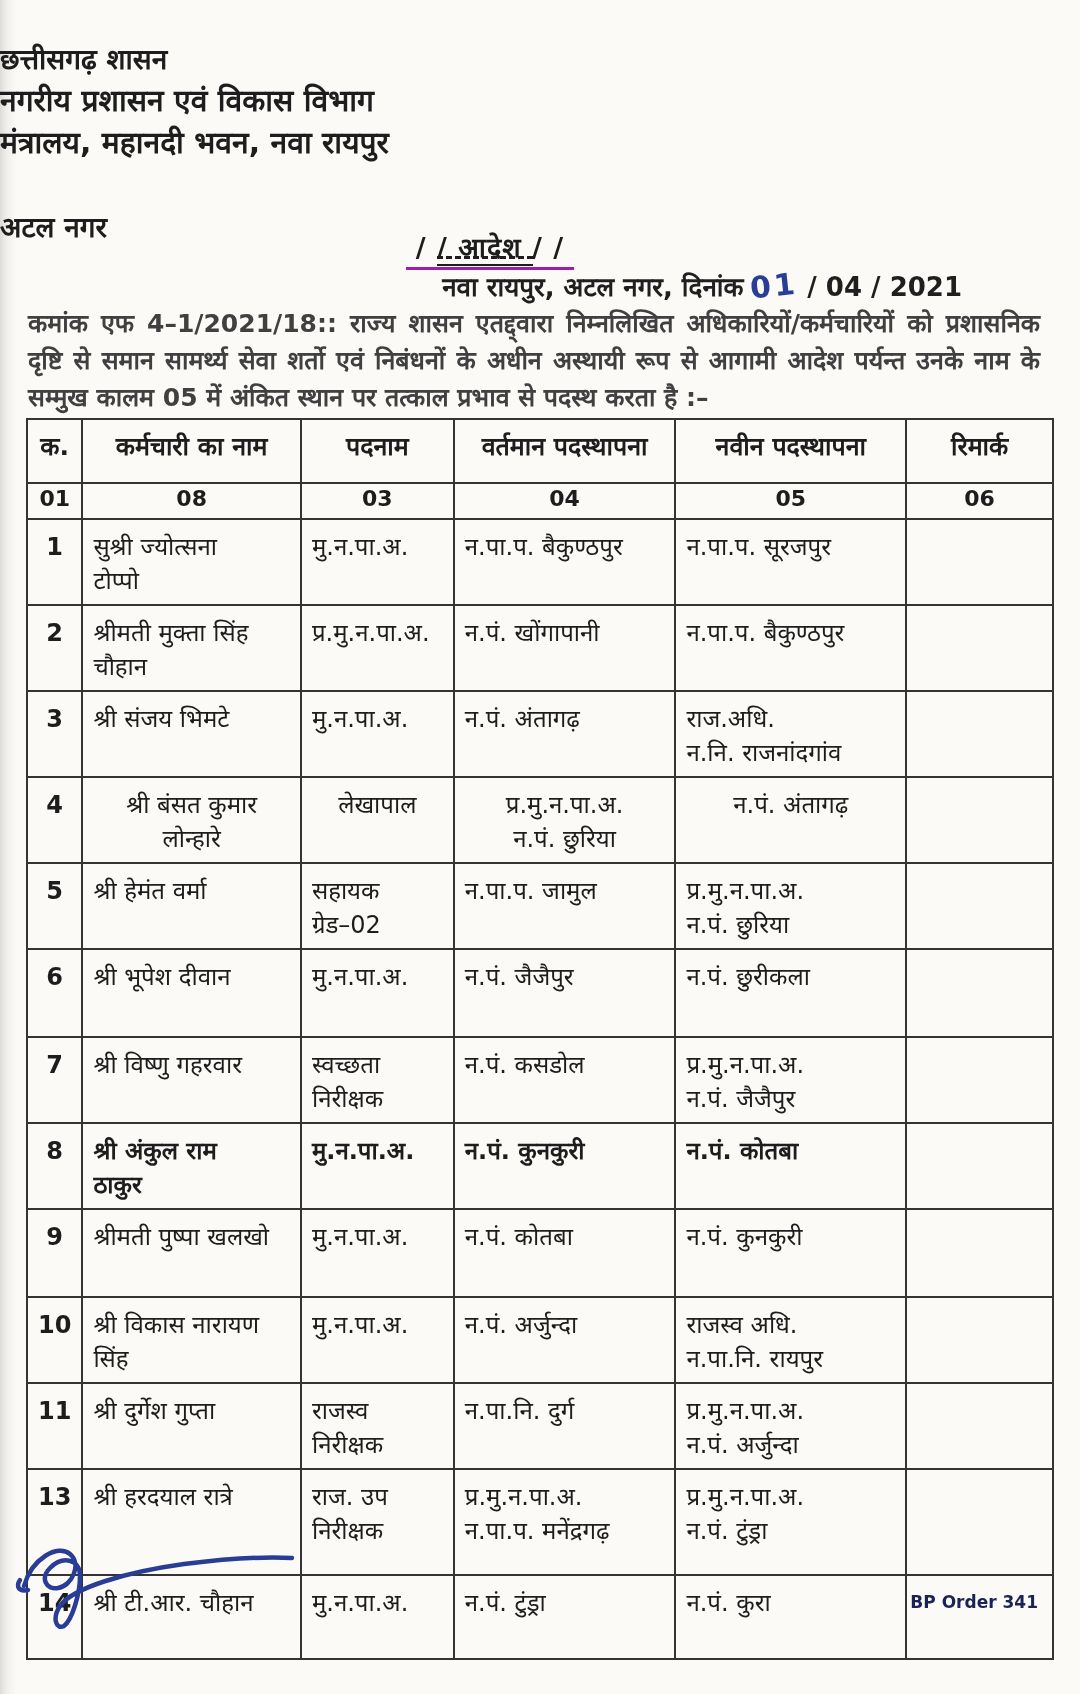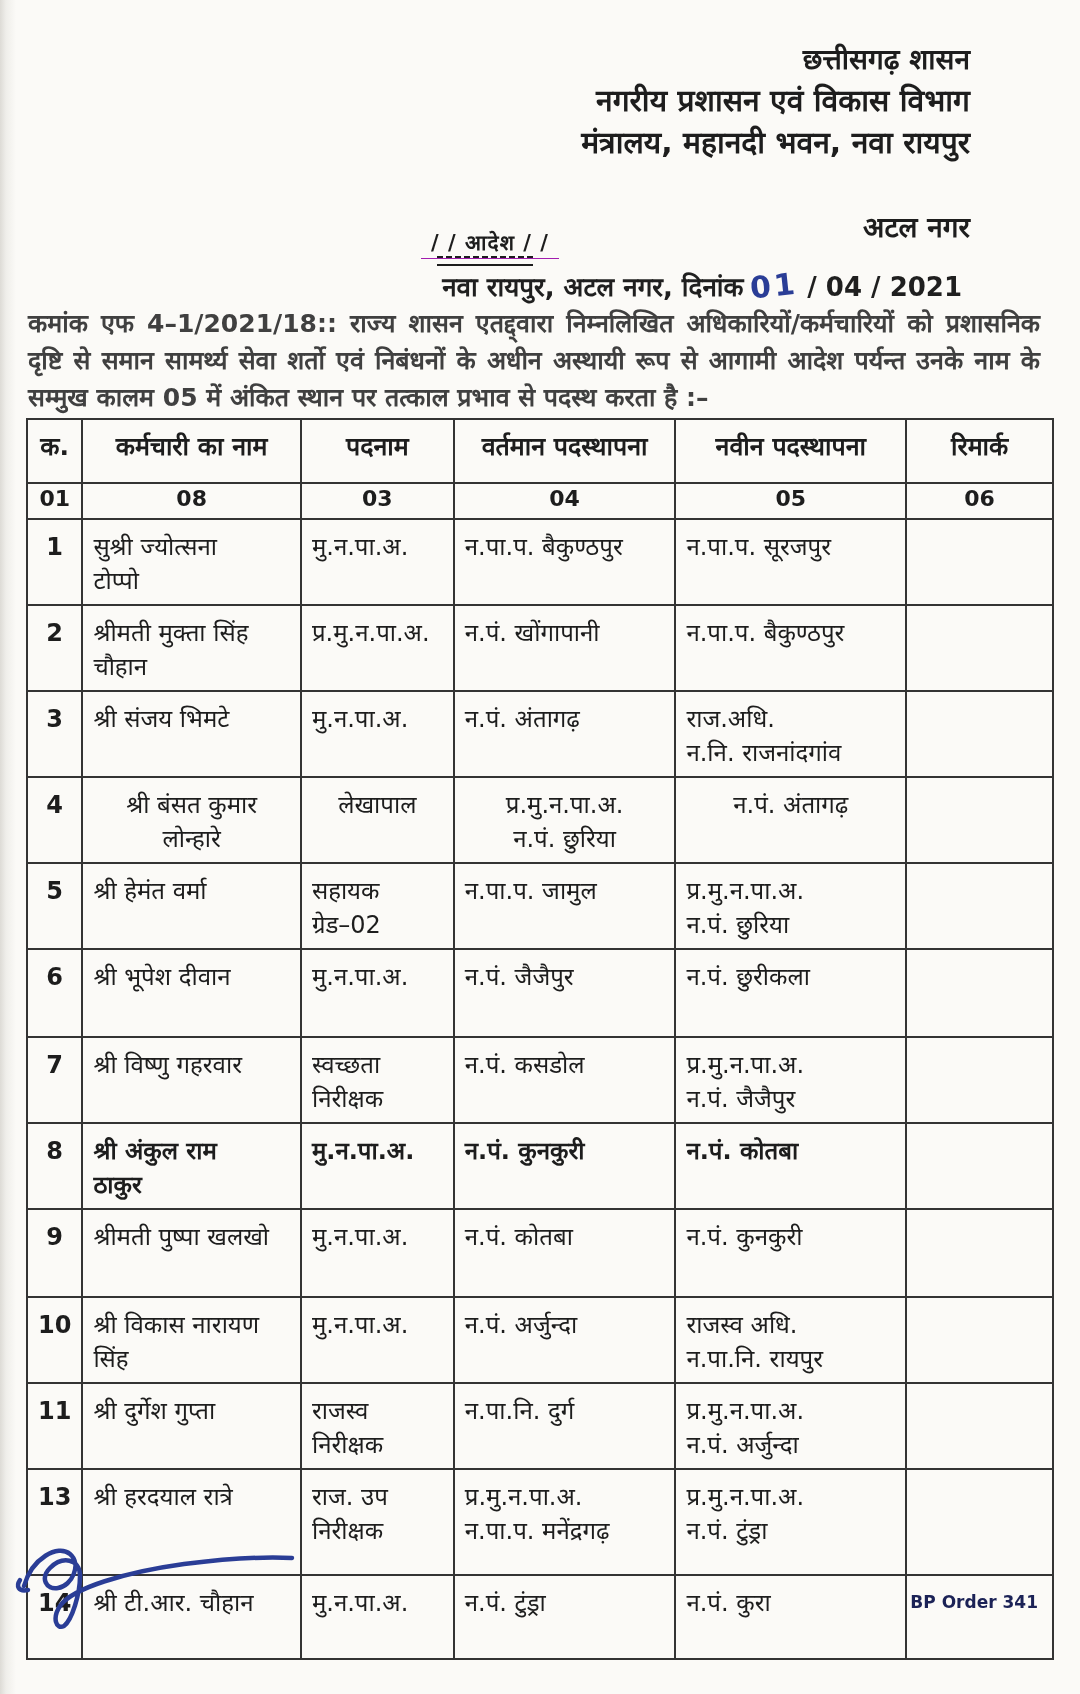--- a/index.html
+++ b/index.html
@@ -7,35 +7,35 @@
     width:1080px;height:1694px;position:relative;overflow:hidden;
     background:#fbfaf7;
     font-family:"DejaVu Sans",sans-serif;
     color:#222;
   }
   .page{
     position:absolute;inset:0;
     background:linear-gradient(90deg,#dddbd6 0px,#efeeea 6px,#fbfaf7 16px);
   }
   
-  .doc-header{position:absolute;top:40px;left:0;width:970px;text-align:right;}
+  .doc-header{position:absolute;top:40px;left:0;width:970px;text-align:left;}
   .doc-header .h-line{font-weight:700;color:#1d1d1d;}
   .h1{font-size:28px;line-height:40px;}
   .h2{font-size:30px;line-height:42px;}
-  .h3{font-size:30px;line-height:42px;padding-left:34px;}
+  .h3{font-size:30px;line-height:42px;}
   .h4{font-size:28px;line-height:40px;margin-top:44px;}
   .dash-rule{
     width:96px;height:5px;margin:8px auto 0 auto;
     border-top:3px dashed #1d1d1d;border-bottom:2px solid #1d1d1d;
   }
   
   .order-heading-wrap{position:absolute;top:228px;left:0;width:980px;text-align:center;}
   .order-heading{
-    display:inline-block;font-size:21px;font-weight:700;color:#1d1d1d;
-    border-bottom:1px solid #a21caf;padding:0 10px 2px 10px;letter-spacing:1px;
+    display:inline-block;font-size:27px;font-weight:700;color:#1d1d1d;
+    border-bottom:3px solid #a21caf;padding:0 10px 2px 10px;letter-spacing:1px;
   }
   .dateline{
     position:absolute;top:268px;right:118px;
     font-size:26px;font-weight:600;color:#1f1f1f;white-space:nowrap;
   }
   .hand-date{
     display:inline-block;color:#2a3d96;font-size:30px;font-weight:600;
     transform:rotate(-6deg);margin:0 10px 0 6px;letter-spacing:3px;
   }
   

